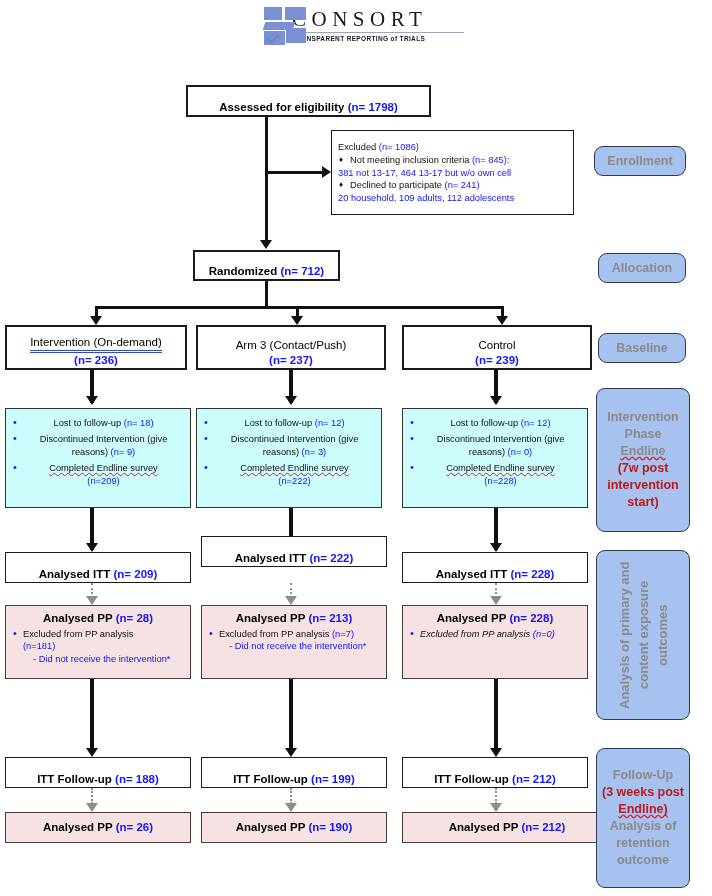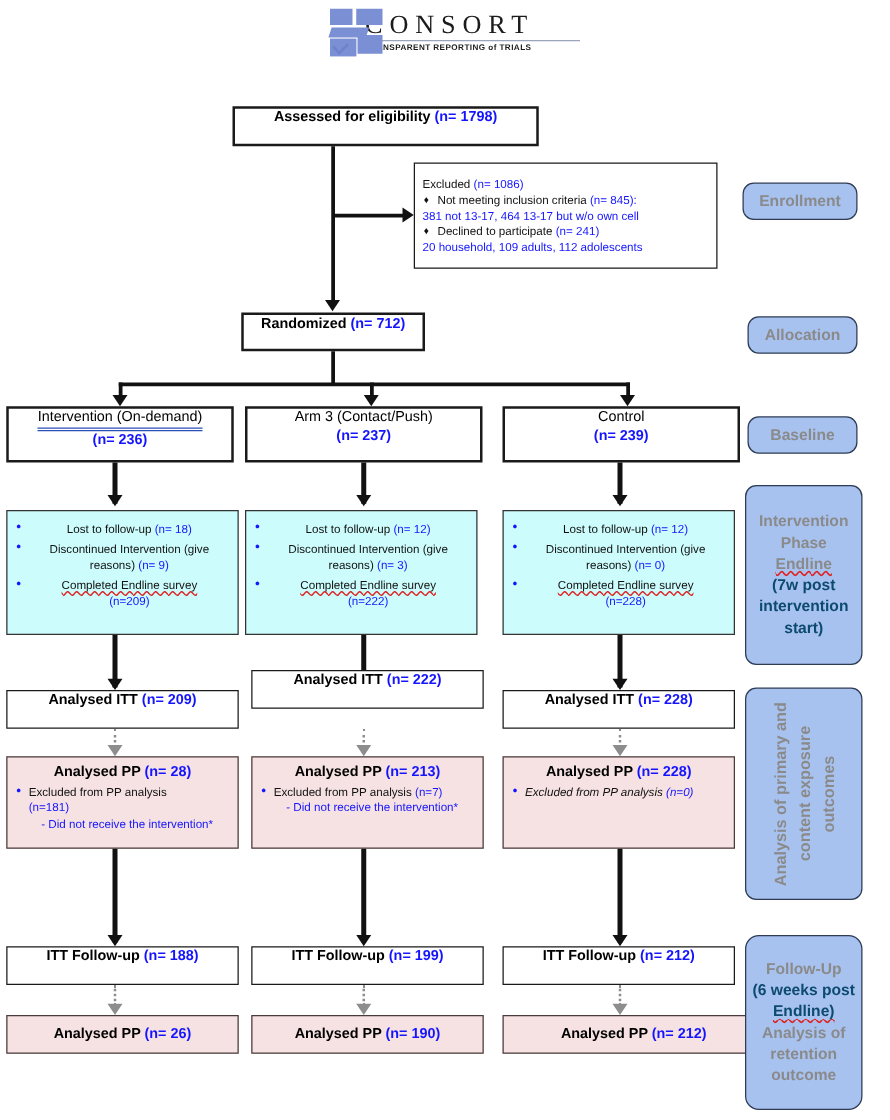--- a/index.html
+++ b/index.html
@@ -25,21 +25,21 @@
      transform:rotate(-45deg);}
   .logo-text{display:flex;flex-direction:column;}
   .logo-word{font-size:21px;letter-spacing:5.5px;color:#1b1b1b;line-height:21px;
      font-family:"Liberation Serif",serif;font-weight:400;}
   .logo-rule{height:1px;background:#9aa4bb;margin:2px 0 2px 0;width:172px;}
   .logo-sub{font-size:6.5px;font-weight:bold;letter-spacing:0.35px;color:#1b1b1b;}
 
   
   .box{position:absolute;box-sizing:border-box;background:#ffffff;
        border:2px solid #1a1a1a;display:flex;flex-direction:column;
-       align-items:center;justify-content:flex-start;text-align:center;}
+       align-items:center;justify-content:flex-end;text-align:center;}
   .box.cyan{background:#ccfcfc;border:1px solid #333;align-items:flex-start;justify-content:flex-start;}
   .box.pink{background:#f6e2e2;border:1px solid #4a3b3b;align-items:center;justify-content:flex-start;}
   .box.plain{border:1px solid #1a1a1a;}
 
   .t{font-size:11.5px;color:#000;font-weight:bold;line-height:15px;}
   .t-n{color:#1414ff;}
   .t-reg{font-weight:normal;}
   .small{font-size:9.3px;line-height:12.4px;font-weight:normal;color:#111;}
   .blue{color:#1414ff;}
   .bullets{margin:0;padding:0;list-style:none;width:100%;}
@@ -50,21 +50,21 @@
   .excl-list li:before{content:"\2666";position:absolute;left:1px;top:0px;color:#111;font-size:8px;}
   .sqline{text-decoration:underline;text-decoration-color:#d22;text-decoration-style:wavy;
           text-decoration-skip-ink:none;}
   .dblunder{border-bottom:3px double #2b4fb8;}
 
   
   .stage-lbl{position:absolute;box-sizing:border-box;background:#a8c2f0;
      border:1.5px solid #2d3b55;border-radius:9px;color:#8a8a8a;font-weight:bold;
      display:flex;align-items:center;justify-content:center;text-align:center;
      font-size:12.5px;line-height:17px;}
-  .stage-lbl .bl{color:#0c4a6e;}
+  .stage-lbl .bl{color:#b91c1c;}
   .vert{writing-mode:vertical-rl;transform:rotate(180deg);font-size:13px;line-height:19px;}
 
   
   .ln{position:absolute;background:#111;}
   .arrow{position:absolute;width:0;height:0;}
   .arrow.down{border-left:6px solid transparent;border-right:6px solid transparent;border-top:9px solid #111;}
   .arrow.down.grey{border-top-color:#8d8d8d;}
   .arrow.right{border-top:6px solid transparent;border-bottom:6px solid transparent;border-left:9px solid #111;}
   .dotted{position:absolute;width:0;border-left:2px dotted #8d8d8d;}
 </style>
@@ -316,22 +316,22 @@
     <div class="sqline">Endline</div>
     <div class="bl">(7w post</div>
     <div class="bl">intervention</div>
     <div class="bl">start)</div>
   </div>
 
   <div class="stage-lbl" style="left:596px;top:550px;width:94px;height:170px;">
     <span class="vert">Analysis of primary and content exposure outcomes</span>
   </div>
 
-  <div class="stage-lbl" style="left:596px;top:748px;width:94px;height:140px;flex-direction:column;border-radius:11px;">
+  <div class="stage-lbl" style="left:596px;top:748px;width:94px;height:140px;flex-direction:column;">
     <div>Follow-Up</div>
-    <div class="bl">(6 weeks post</div>
+    <div class="bl">(3 weeks post</div>
     <div class="bl sqline">Endline)</div>
     <div>Analysis of</div>
     <div>retention</div>
     <div>outcome</div>
   </div>
 
 </div>
 
 </body></html>

